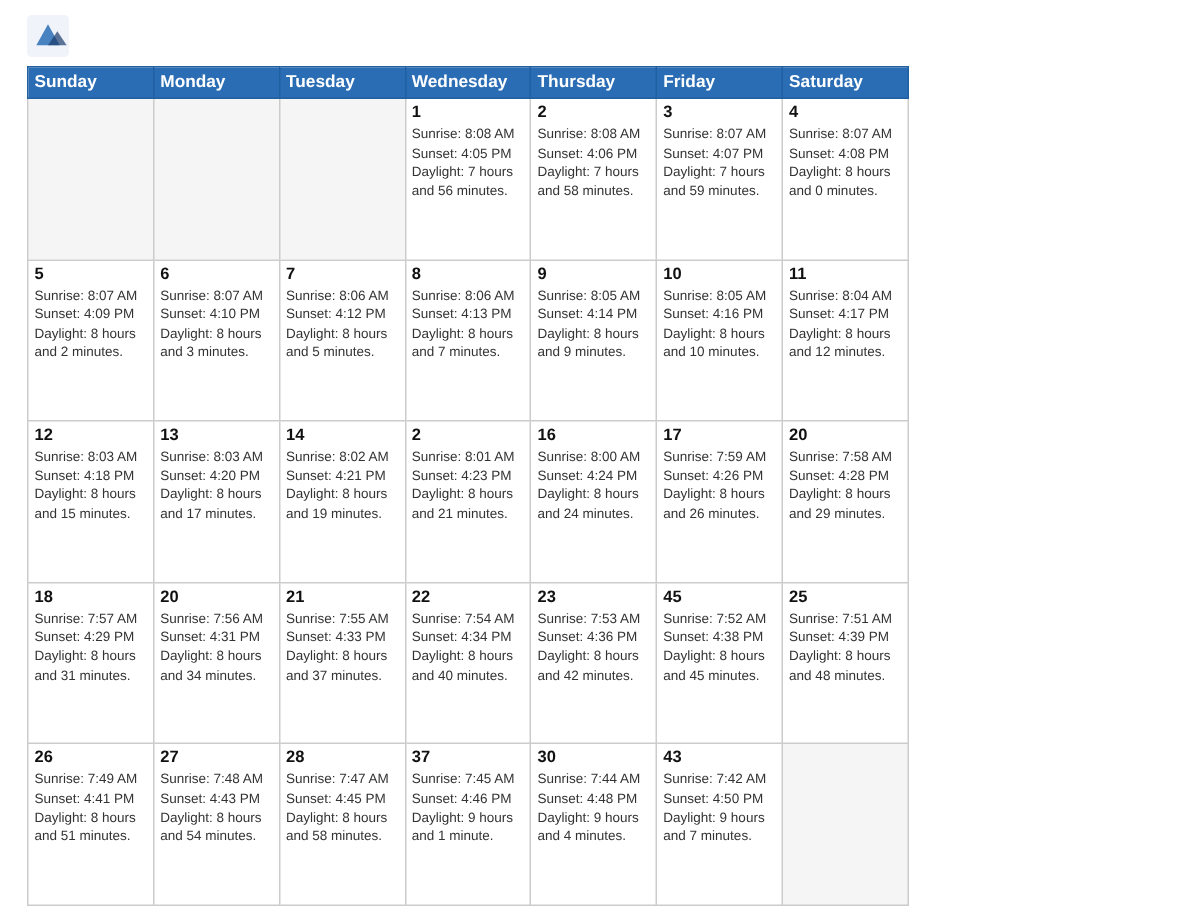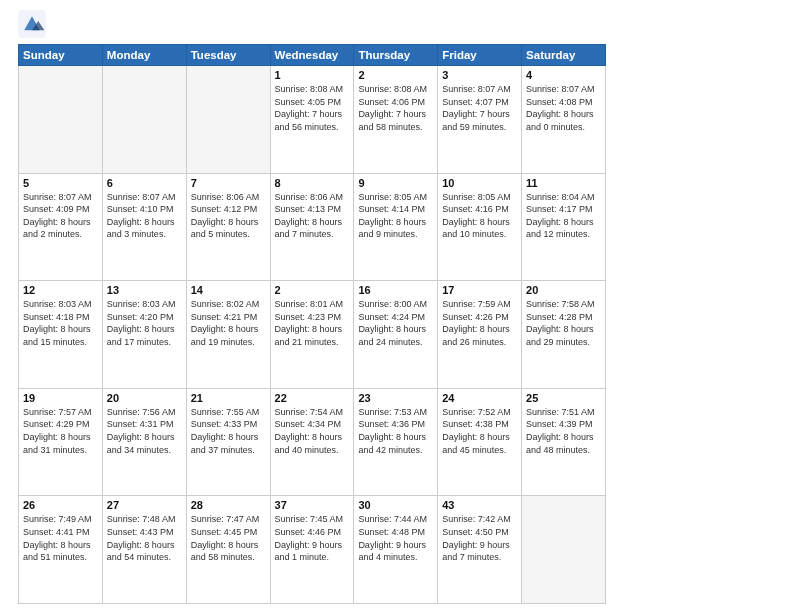--- a/index.html
+++ b/index.html
@@ -202,41 +202,41 @@
             <div class="day-num">17</div>
             <div class="day-info">Sunrise: 7:59 AM<br>Sunset: 4:26 PM<br>Daylight: 8 hours and 26 minutes.</div>
           </td>
           <td>
             <div class="day-num">20</div>
             <div class="day-info">Sunrise: 7:58 AM<br>Sunset: 4:28 PM<br>Daylight: 8 hours and 29 minutes.</div>
           </td>
         </tr>
         <tr>
           <td>
-            <div class="day-num">19</div>
+            <div class="day-num">18</div>
             <div class="day-info">Sunrise: 7:57 AM<br>Sunset: 4:29 PM<br>Daylight: 8 hours and 31 minutes.</div>
           </td>
           <td>
             <div class="day-num">20</div>
             <div class="day-info">Sunrise: 7:56 AM<br>Sunset: 4:31 PM<br>Daylight: 8 hours and 34 minutes.</div>
           </td>
           <td>
             <div class="day-num">21</div>
             <div class="day-info">Sunrise: 7:55 AM<br>Sunset: 4:33 PM<br>Daylight: 8 hours and 37 minutes.</div>
           </td>
           <td>
             <div class="day-num">22</div>
             <div class="day-info">Sunrise: 7:54 AM<br>Sunset: 4:34 PM<br>Daylight: 8 hours and 40 minutes.</div>
           </td>
           <td>
             <div class="day-num">23</div>
             <div class="day-info">Sunrise: 7:53 AM<br>Sunset: 4:36 PM<br>Daylight: 8 hours and 42 minutes.</div>
           </td>
           <td>
-            <div class="day-num">24</div>
+            <div class="day-num">45</div>
             <div class="day-info">Sunrise: 7:52 AM<br>Sunset: 4:38 PM<br>Daylight: 8 hours and 45 minutes.</div>
           </td>
           <td>
             <div class="day-num">25</div>
             <div class="day-info">Sunrise: 7:51 AM<br>Sunset: 4:39 PM<br>Daylight: 8 hours and 48 minutes.</div>
           </td>
         </tr>
         <tr>
           <td>
             <div class="day-num">26</div>

